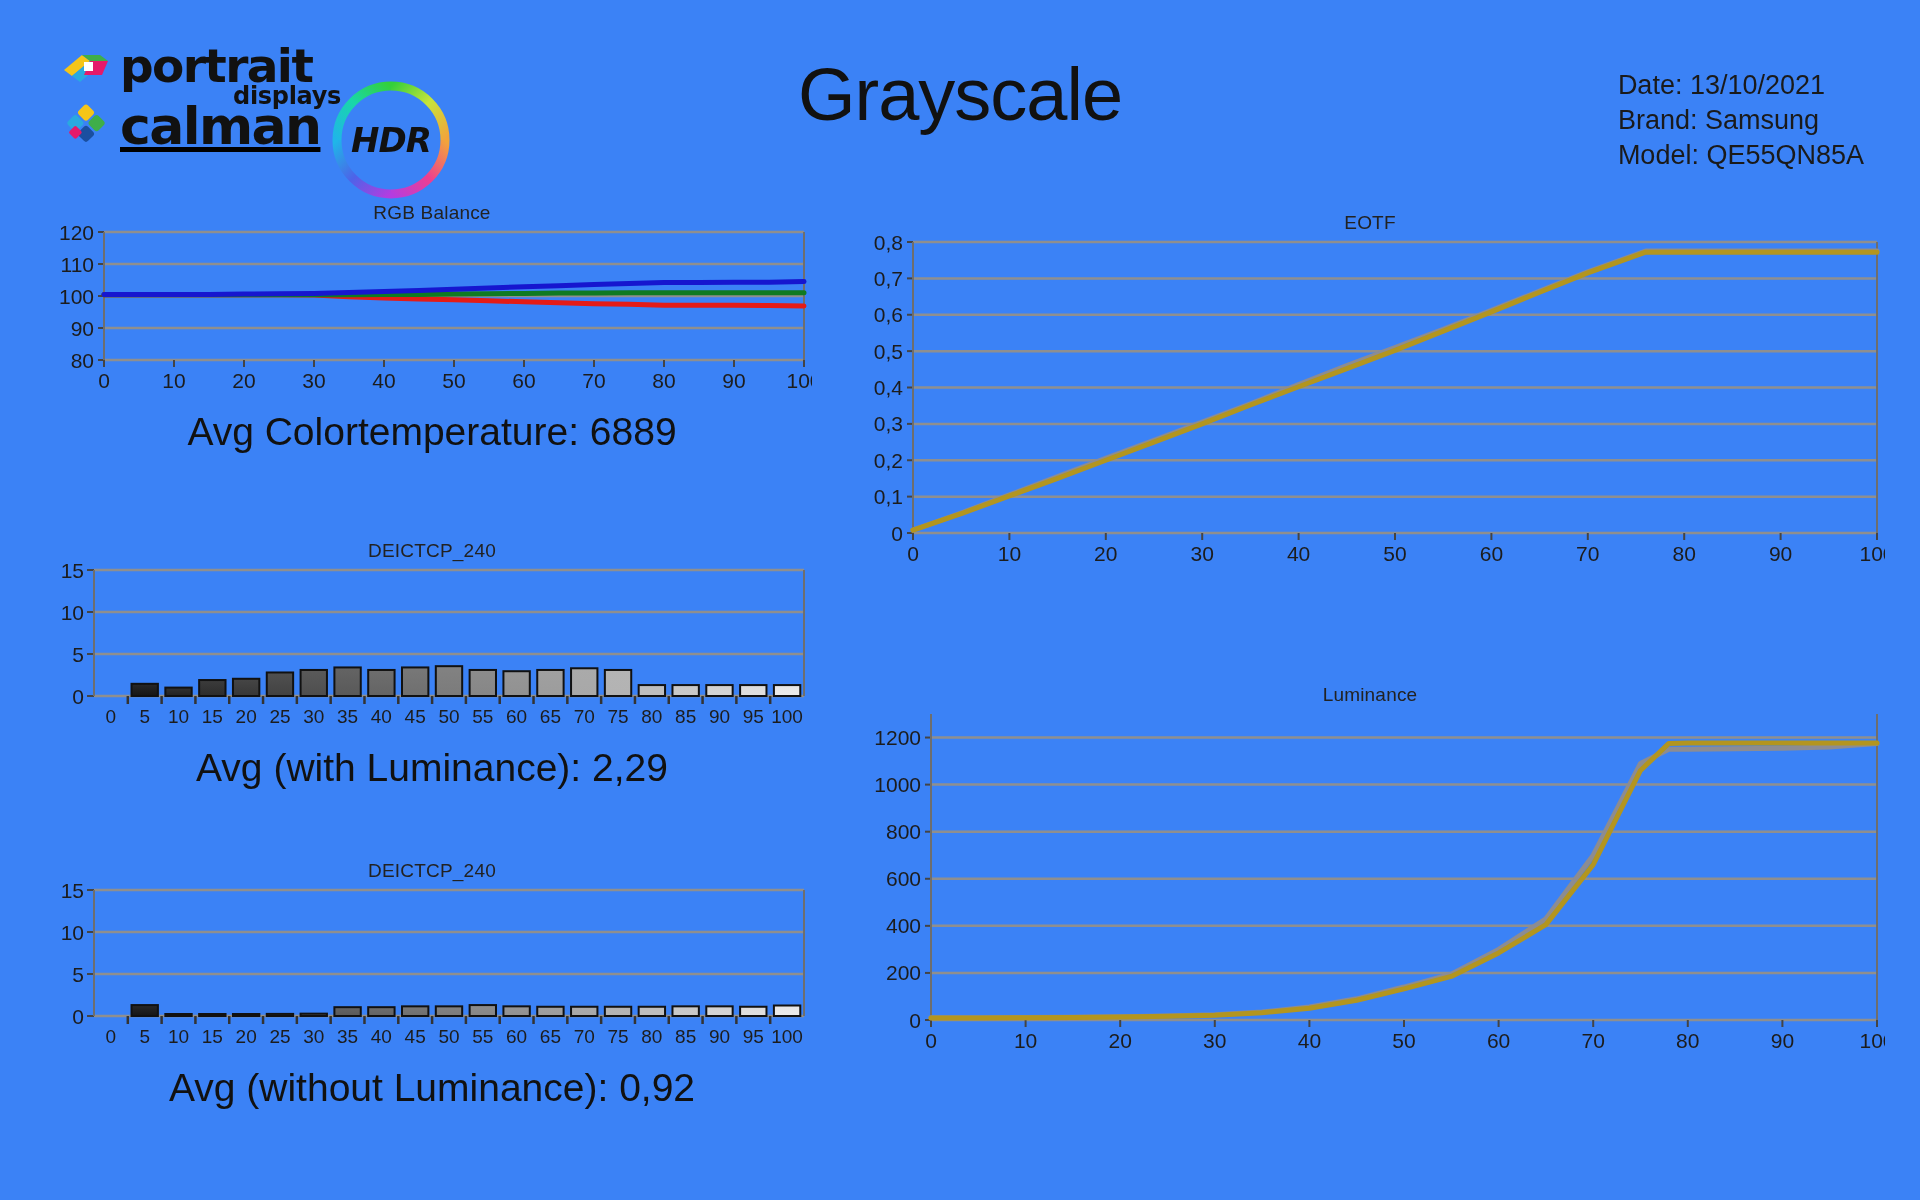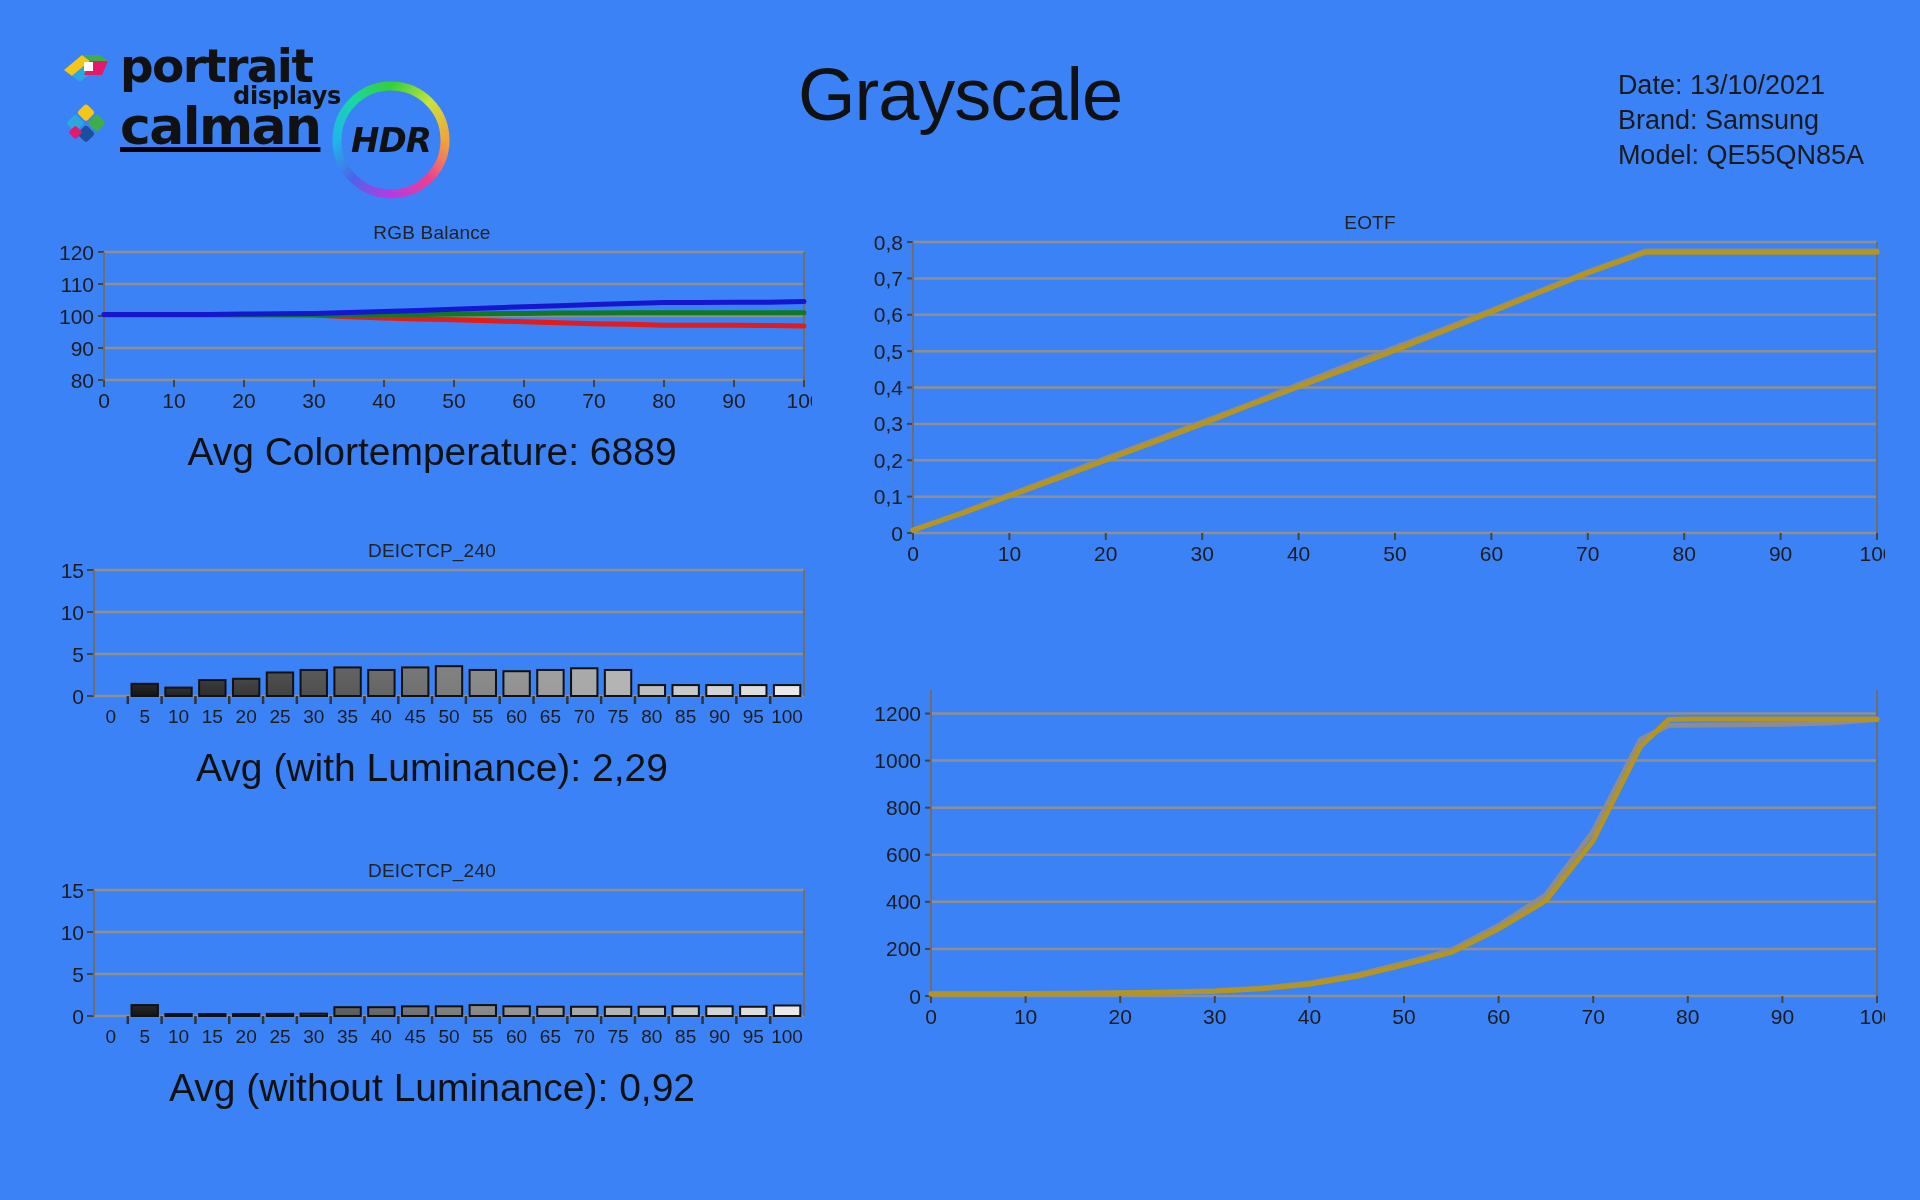--- a/index.html
+++ b/index.html
@@ -129,21 +129,21 @@
   </div>
 
   <div class="page-title">Grayscale</div>
 
   <div class="meta">
     <div>Date: 13/10/2021</div>
     <div>Brand: Samsung</div>
     <div>Model: QE55QN85A</div>
   </div>
 
-  <div class="panel" style="left:52px; top:222px; width:760px;">
+  <div class="panel" style="left:52px; top:202px; width:760px;">
     <div class="chart-title">RGB Balance</div>
     <div id="chart-rgb">
         <svg width="760" height="168" viewBox="0 0 760 168">
           <line x1="52" y1="134" x2="752" y2="134" stroke="#8f8f8f" stroke-width="2.5"></line>
           <text x="42" y="141.56" text-anchor="end" font-size="21" class="axis-lbl">80</text>
           <line x1="46" y1="134" x2="52" y2="134" stroke="#444" stroke-width="2"></line>
           <line x1="52" y1="102" x2="752" y2="102" stroke="#8f8f8f" stroke-width="2.5"></line>
           <text x="42" y="109.56" text-anchor="end" font-size="21" class="axis-lbl">90</text>
           <line x1="46" y1="102" x2="52" y2="102" stroke="#444" stroke-width="2"></line>
           <line x1="52" y1="70" x2="752" y2="70" stroke="#8f8f8f" stroke-width="2.5"></line>
@@ -582,20 +582,21 @@
           <text x="925.6" y="325" text-anchor="middle" font-size="21" class="axis-lbl">90</text>
           <line x1="1022" y1="297" x2="1022" y2="304" stroke="#444" stroke-width="2"></line>
           <text x="1022" y="325" text-anchor="middle" font-size="21" class="axis-lbl">100</text>
           <path d="M 58.00 294.09 L 106.20 276.99 L 154.40 258.81 L 202.60 240.62 L 250.80 222.43 L 299.00 204.24 L 347.20 186.06 L 395.40 167.87 L 443.60 148.59 L 491.80 129.68 L 540.00 111.49 L 588.20 93.30 L 636.40 74.39 L 684.60 55.11 L 732.80 35.83 L 790.64 15.09 L 829.20 15.09 L 877.40 15.09 L 925.60 15.09 L 973.80 15.09 L 1022.00 15.09" fill="none" stroke="#8c8c92" stroke-width="5" stroke-linejoin="round" stroke-linecap="round"></path>
           <path d="M 58.00 294.09 L 106.20 277.72 L 154.40 259.90 L 202.60 242.44 L 250.80 224.25 L 299.00 206.06 L 347.20 187.88 L 395.40 168.96 L 443.60 150.77 L 491.80 132.59 L 540.00 114.40 L 588.20 95.12 L 636.40 75.84 L 684.60 56.20 L 732.80 36.92 L 790.64 16.19 L 829.20 16.19 L 877.40 16.19 L 925.60 16.19 L 973.80 16.19 L 1022.00 16.19" fill="none" stroke="#b3951f" stroke-width="5" stroke-linejoin="round" stroke-linecap="round"></path>
         </svg>
       </div>
   </div>
 
   <div class="panel" style="left:855px; top:684px; width:1030px;">
+    <div class="chart-title">Luminance</div>
     <div id="chart-lum">
         <svg width="1030" height="350" viewBox="0 0 1030 350">
           <line x1="76" y1="312" x2="1022" y2="312" stroke="#8f8f8f" stroke-width="2.5"></line>
           <text x="66" y="319.56" text-anchor="end" font-size="21" class="axis-lbl">0</text>
           <line x1="70" y1="312" x2="76" y2="312" stroke="#444" stroke-width="2"></line>
           <line x1="76" y1="264.9230769230769" x2="1022" y2="264.9230769230769" stroke="#8f8f8f" stroke-width="2.5"></line>
           <text x="66" y="272.4830769230769" text-anchor="end" font-size="21" class="axis-lbl">200</text>
           <line x1="70" y1="264.9230769230769" x2="76" y2="264.9230769230769" stroke="#444" stroke-width="2"></line>
           <line x1="76" y1="217.84615384615384" x2="1022" y2="217.84615384615384" stroke="#8f8f8f" stroke-width="2.5"></line>
           <text x="66" y="225.40615384615384" text-anchor="end" font-size="21" class="axis-lbl">400</text>

